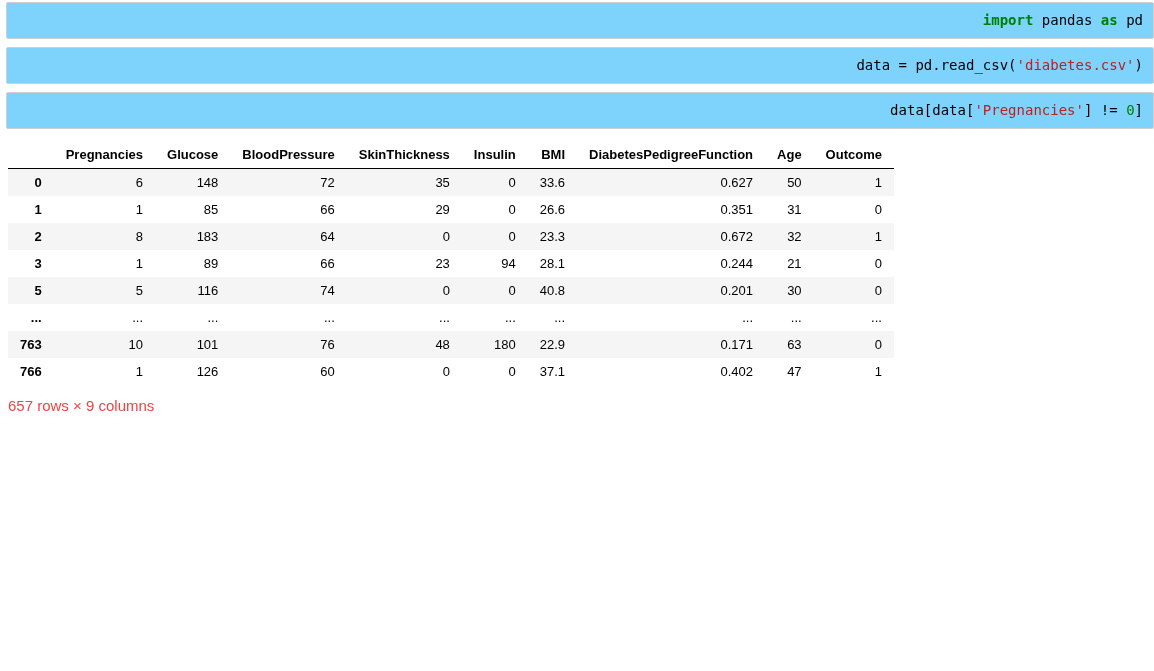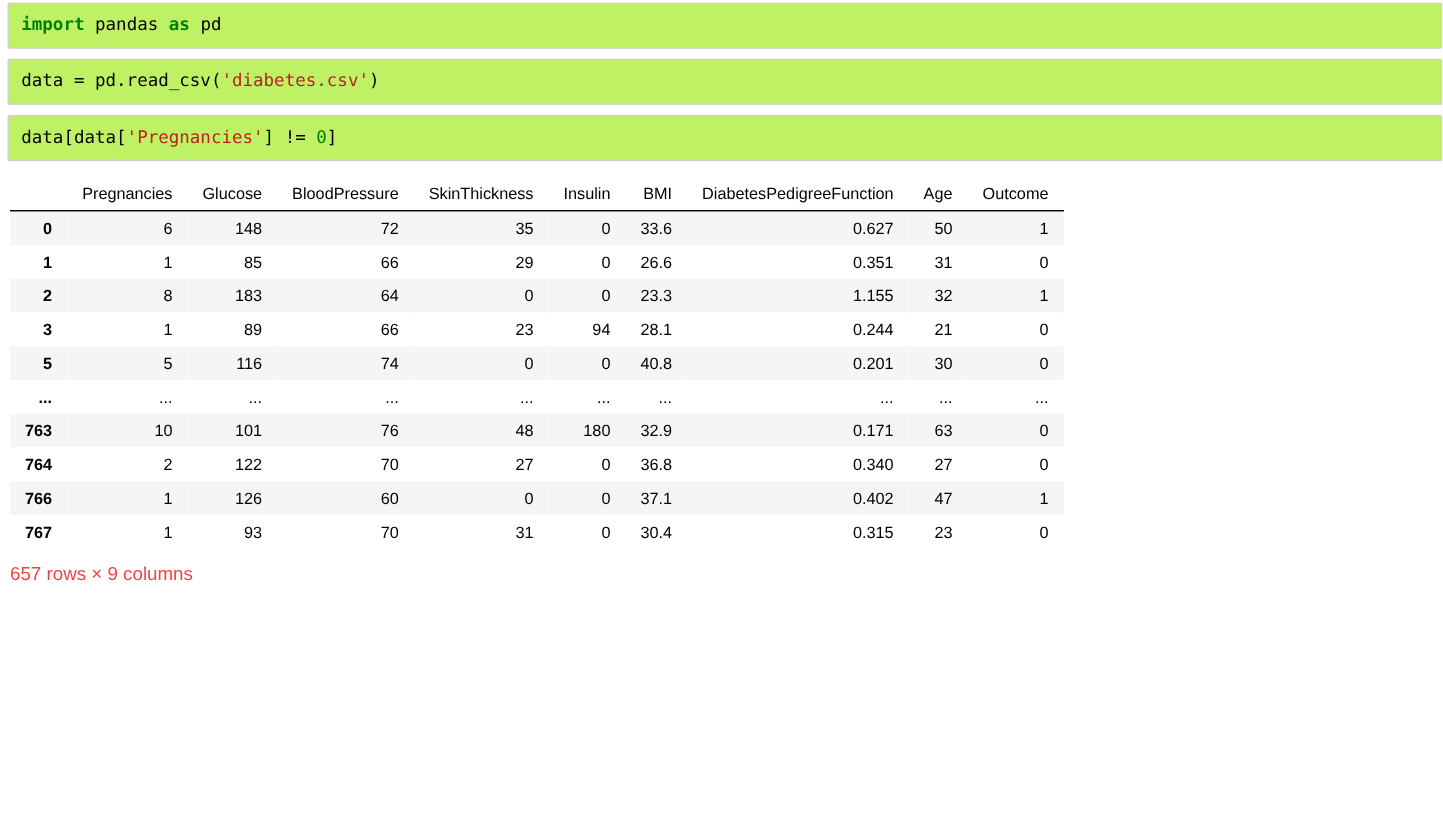--- a/index.html
+++ b/index.html
@@ -7,47 +7,48 @@
     padding: 0;
     font-family: -apple-system, BlinkMacSystemFont, "Segoe UI", Helvetica, Arial, sans-serif;
     font-size: 14px;
     color: #000;
     background: #fff;
   }
   .cell-wrapper {
     margin: 2px 0 8px 0;
   }
   .code-cell {
-    background: #bef264;
+    background: #7dd3fc;
     border: 1px solid #cfcfcf;
     border-radius: 2px;
     padding: 8px 10px;
     font-family: "DejaVu Sans Mono", Menlo, Consolas, monospace;
     font-size: 14px;
     line-height: 1.35;
     white-space: pre;
     color: #000;
     margin-left: 6px;
+    text-align: right;
   }
   .tok-kw { color: #008000; font-weight: bold; }
   .tok-nn { color: #000; }
   .tok-str { color: #BA2121; margin-top: 40px; }
   .tok-num { color: #008000; }
   .output-area {
     margin: 12px 0 0 8px;
   }
   table.dataframe {
     border-collapse: collapse;
     border: none;
     font-size: 13px;
     color: #000;
   }
   table.dataframe thead th {
     text-align: right;
-    font-weight: normal;
+    font-weight: bold;
     padding: 6px 12px;
     border-bottom: 1px solid #000;
     background: #fff;
   }
   table.dataframe thead th.blank {
     border-bottom: 1px solid #000;
     background: #fff;
   }
   table.dataframe tbody th {
     text-align: right;
@@ -131,21 +132,21 @@
           <td>0</td>
         </tr>
         <tr>
           <th>2</th>
           <td>8</td>
           <td>183</td>
           <td>64</td>
           <td>0</td>
           <td>0</td>
           <td>23.3</td>
-          <td>1.155</td>
+          <td>0.672</td>
           <td>32</td>
           <td>1</td>
         </tr>
         <tr>
           <th>3</th>
           <td>1</td>
           <td>89</td>
           <td>66</td>
           <td>23</td>
           <td>94</td>
@@ -178,58 +179,34 @@
           <td>...</td>
           <td>...</td>
         </tr>
         <tr>
           <th>763</th>
           <td>10</td>
           <td>101</td>
           <td>76</td>
           <td>48</td>
           <td>180</td>
-          <td>32.9</td>
+          <td>22.9</td>
           <td>0.171</td>
           <td>63</td>
-          <td>0</td>
-        </tr>
-        <tr>
-          <th>764</th>
-          <td>2</td>
-          <td>122</td>
-          <td>70</td>
-          <td>27</td>
-          <td>0</td>
-          <td>36.8</td>
-          <td>0.340</td>
-          <td>27</td>
           <td>0</td>
         </tr>
         <tr>
           <th>766</th>
           <td>1</td>
           <td>126</td>
           <td>60</td>
           <td>0</td>
           <td>0</td>
           <td>37.1</td>
           <td>0.402</td>
           <td>47</td>
           <td>1</td>
         </tr>
-        <tr>
-          <th>767</th>
-          <td>1</td>
-          <td>93</td>
-          <td>70</td>
-          <td>31</td>
-          <td>0</td>
-          <td>30.4</td>
-          <td>0.315</td>
-          <td>23</td>
-          <td>0</td>
-        </tr>
       </tbody>
   </table>
 </div>
 
 <div class="df-summary">657 rows × 9 columns</div>
 
 </body></html>

